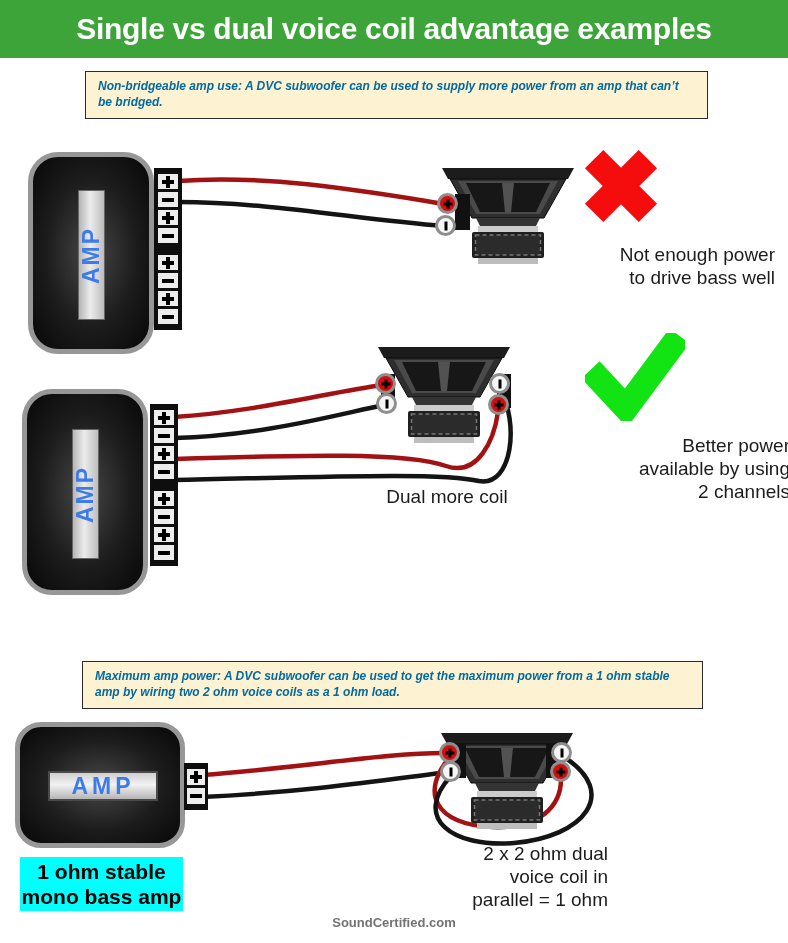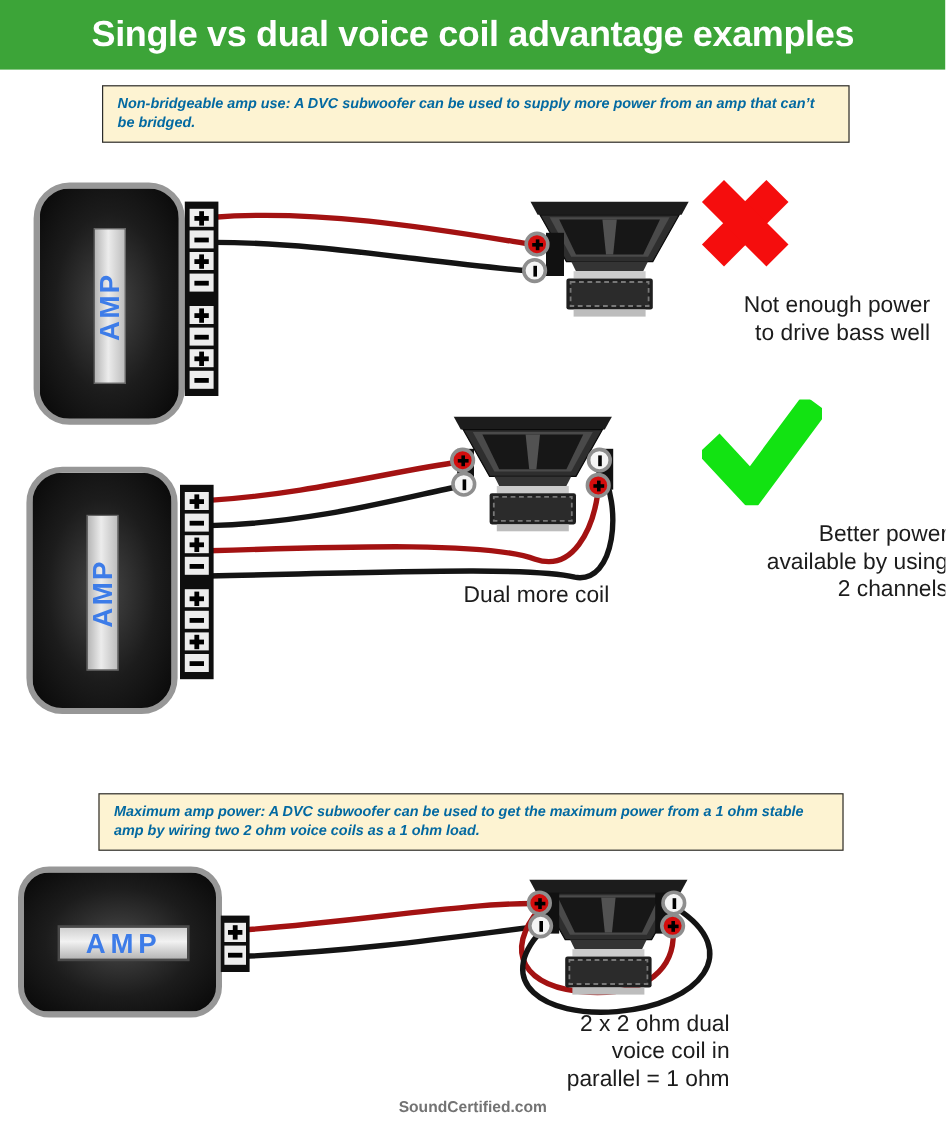--- a/index.html
+++ b/index.html
@@ -185,20 +185,22 @@
 
   <div class="amp" style="left:15px;top:722px;width:170px;height:126px;border-radius:26px;">
     <div class="strip-h" style="left:28px;top:44px;">
       <span>AMP</span>
     </div>
   </div>
   <div class="tstrip3" style="left:184px;top:763px;">
     <div class="tsq plus"></div>
     <div class="tsq minus"></div>
   </div>
+  <div class="cyanbox preline">1 ohm stable
+mono bass amp</div>
 
   <svg class="speaker" style="left:437px;top:733px;" width="140" height="96">
     <use href="#spk"></use>
   </svg>
   <div class="tblock" style="left:452px;top:744px;width:14px;height:34px;"></div>
   <div class="tblock" style="left:546px;top:744px;width:14px;height:34px;"></div>
   <div class="tc pos" style="left:439px;top:742px;"></div>
   <div class="tc neg" style="left:440px;top:761px;"></div>
   <div class="tc neg" style="left:551px;top:742px;"></div>
   <div class="tc pos" style="left:550px;top:761px;"></div>

